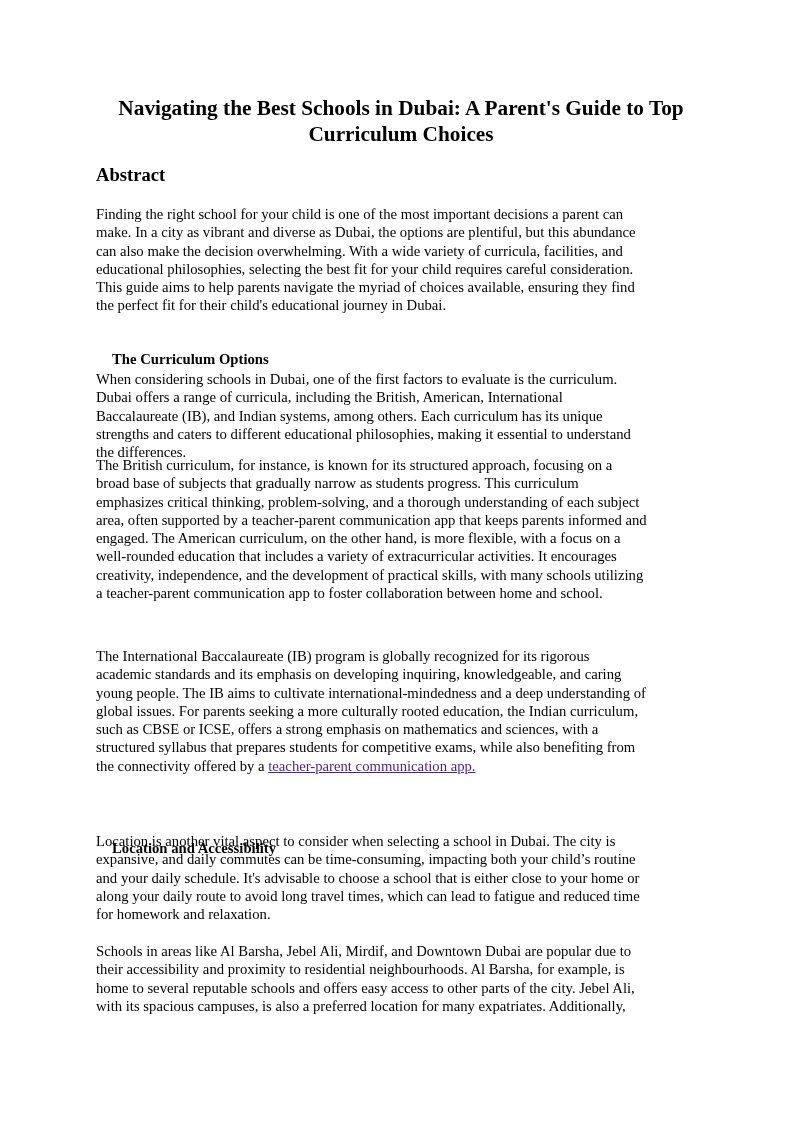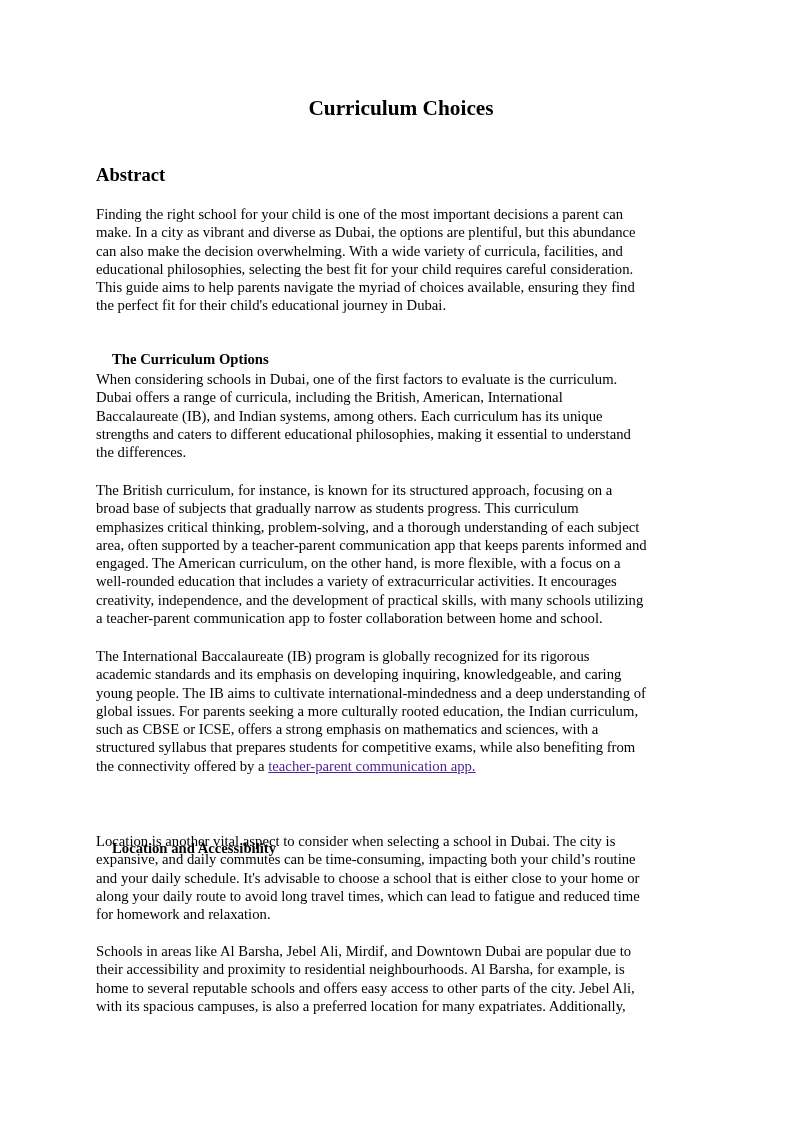--- a/index.html
+++ b/index.html
@@ -61,20 +61,21 @@
       color: #4c1d95;
       text-decoration: underline;
     }
   </style>
 </head>
 <body>
 
 <div class="page">
 
   <h1 class="title">
+    <span class="line">Navigating the Best Schools in Dubai: A Parent's Guide to Top</span>
     <span class="line">Curriculum Choices</span>
   </h1>
 
   <h2 class="h2" style="top:164px;">Abstract</h2>
 
   <p class="para" style="top:205px;">
     <span class="line">Finding the right school for your child is one of the most important decisions a parent can</span>
     <span class="line">make. In a city as vibrant and diverse as Dubai, the options are plentiful, but this abundance</span>
     <span class="line">can also make the decision overwhelming. With a wide variety of curricula, facilities, and</span>
     <span class="line">educational philosophies, selecting the best fit for your child requires careful consideration.</span>
@@ -85,21 +86,21 @@
   <h3 class="h3" style="top:334px;">The Curriculum Options</h3>
 
   <p class="para" style="top:370px;">
     <span class="line">When considering schools in Dubai, one of the first factors to evaluate is the curriculum.</span>
     <span class="line">Dubai offers a range of curricula, including the British, American, International</span>
     <span class="line">Baccalaureate (IB), and Indian systems, among others. Each curriculum has its unique</span>
     <span class="line">strengths and caters to different educational philosophies, making it essential to understand</span>
     <span class="line">the differences.</span>
   </p>
 
-  <p class="para" style="top:481px;">
+  <p class="para" style="top:456px;">
     <span class="line">The British curriculum, for instance, is known for its structured approach, focusing on a</span>
     <span class="line">broad base of subjects that gradually narrow as students progress. This curriculum</span>
     <span class="line">emphasizes critical thinking, problem-solving, and a thorough understanding of each subject</span>
     <span class="line">area, often supported by a teacher-parent communication app that keeps parents informed and</span>
     <span class="line">engaged. The American curriculum, on the other hand, is more flexible, with a focus on a</span>
     <span class="line">well-rounded education that includes a variety of extracurricular activities. It encourages</span>
     <span class="line">creativity, independence, and the development of practical skills, with many schools utilizing</span>
     <span class="line">a teacher-parent communication app to foster collaboration between home and school.</span>
   </p>
 

